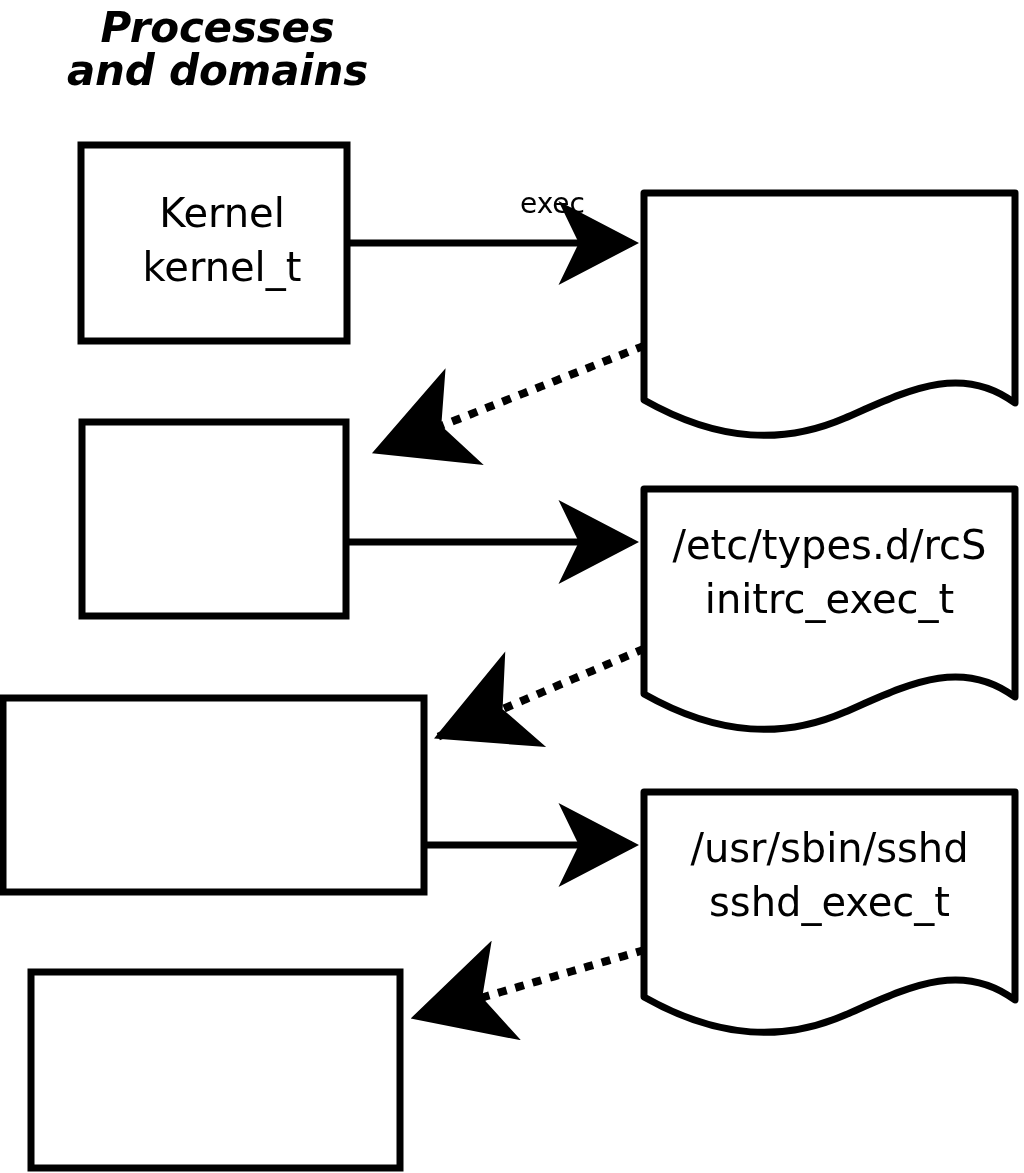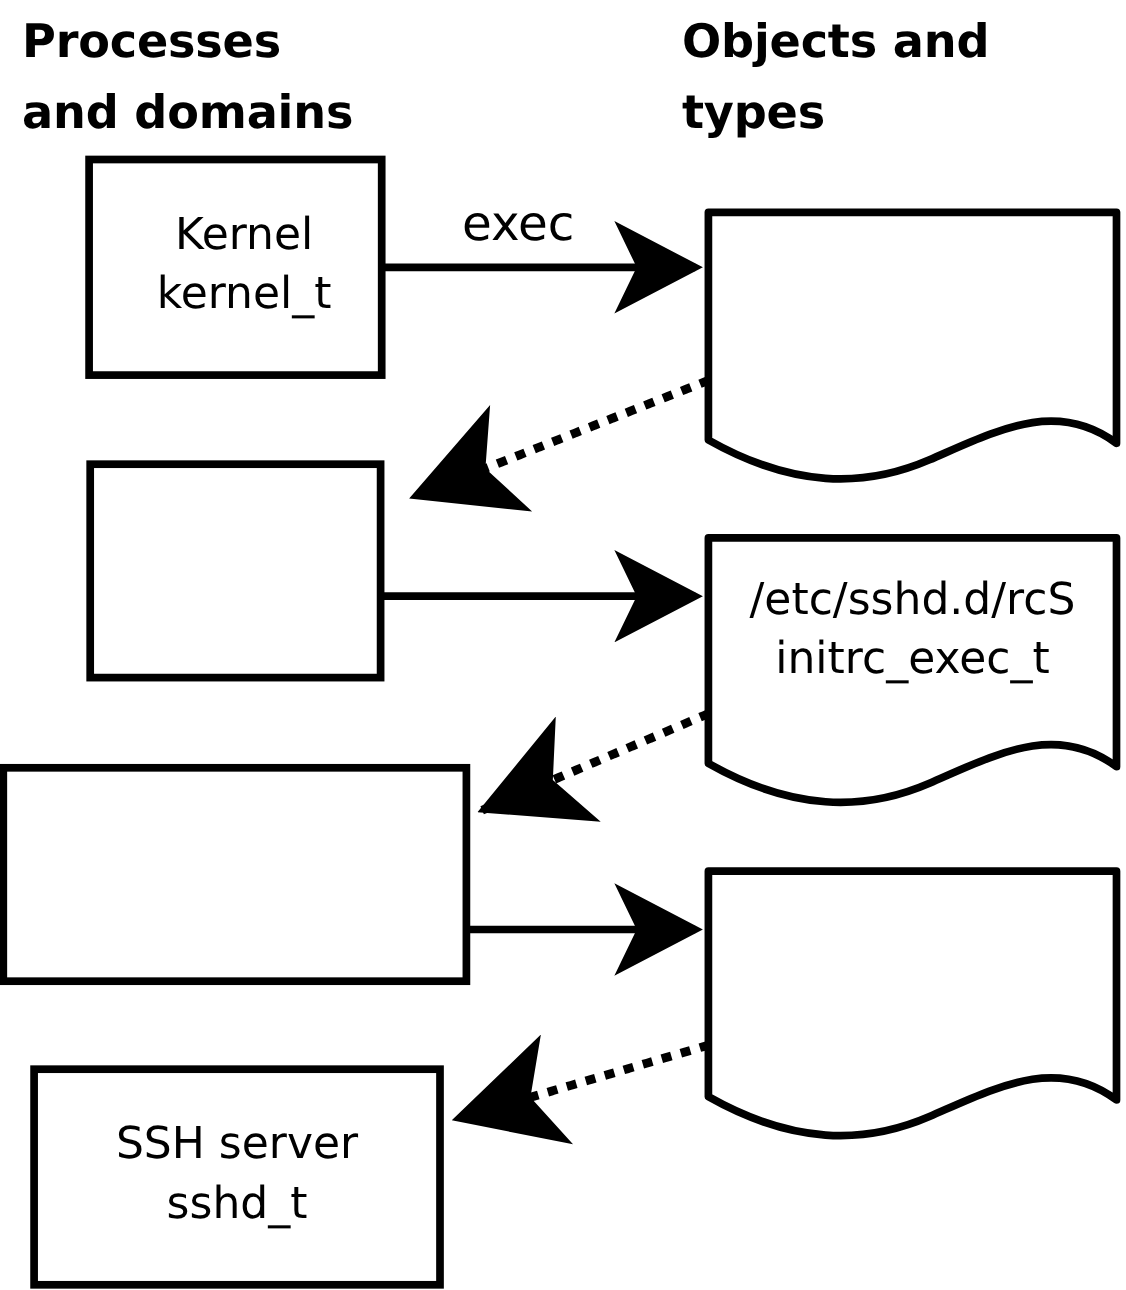--- a/index.html
+++ b/index.html
@@ -20,42 +20,43 @@
   }
   #diagram-svg {
     position: absolute;
     left: 0;
     top: 0;
     width: 1024px;
     height: 1173px;
   }
   .col-header {
     position: absolute;
-    text-align: left;
+    text-align: center;
     font-weight: bold;
     font-size: 42px;
-    line-height: 64px;
+    line-height: 43px;
     letter-spacing: -0.2px;
     white-space: pre-line;
+    font-style: italic;
   }
   #header-left  { left: 20px;  top: 6px; width: 395px; }
   #header-right { left: 620px; top: 6px; width: 400px; }
 
   .node-label {
     position: absolute;
     text-align: center;
     font-size: 40px;
     line-height: 54px;
     white-space: pre-line;
     pointer-events: none;
   }
   .edge-label {
     position: absolute;
-    text-align: left;
-    font-size: 44px;
+    text-align: right;
+    font-size: 28px;
     line-height: 44px;
   }
 </style>
 </head>
 <body>
 
 <div id="canvas">
 
   <svg id="diagram-svg" viewBox="0 0 1024 1173">
     <defs>
@@ -96,31 +97,29 @@
     <line x1="641" y1="347" x2="380" y2="450" stroke="#000000" stroke-width="8" stroke-dasharray="1 17" stroke-linecap="square" marker-end="url(#dottedArrow)"></line>
 
     <line x1="641" y1="650" x2="442" y2="735" stroke="#000000" stroke-width="8" stroke-dasharray="1 17" stroke-linecap="square" marker-end="url(#dottedArrow)"></line>
 
     <line x1="641" y1="951" x2="419" y2="1016" stroke="#000000" stroke-width="8" stroke-dasharray="1 17" stroke-linecap="square" marker-end="url(#dottedArrow)"></line>
   </svg>
 
   <div class="col-header" id="header-left">Processes
 and domains</div>
 
-  <div class="col-header" id="header-right">Objects and
-types</div>
 
   <div class="node-label" style="left:89px; top:186px; width:266px;">Kernel
 kernel_t</div>
 
 
 
-  <div class="node-label" style="left:31px; top:1013px; width:369px;">SSH server
-sshd_t</div>
 
 
-  <div class="node-label" style="left:644px; top:518px; width:371px;">/etc/sshd.d/rcS
+  <div class="node-label" style="left:644px; top:518px; width:371px;">/etc/types.d/rcS
 initrc_exec_t</div>
 
+  <div class="node-label" style="left:644px; top:821px; width:371px;">/usr/sbin/sshd
+sshd_exec_t</div>
 
   <div class="edge-label" style="left:420px; top:182px; width:165px;">exec</div>
 
 </div>
 
 </body></html>

